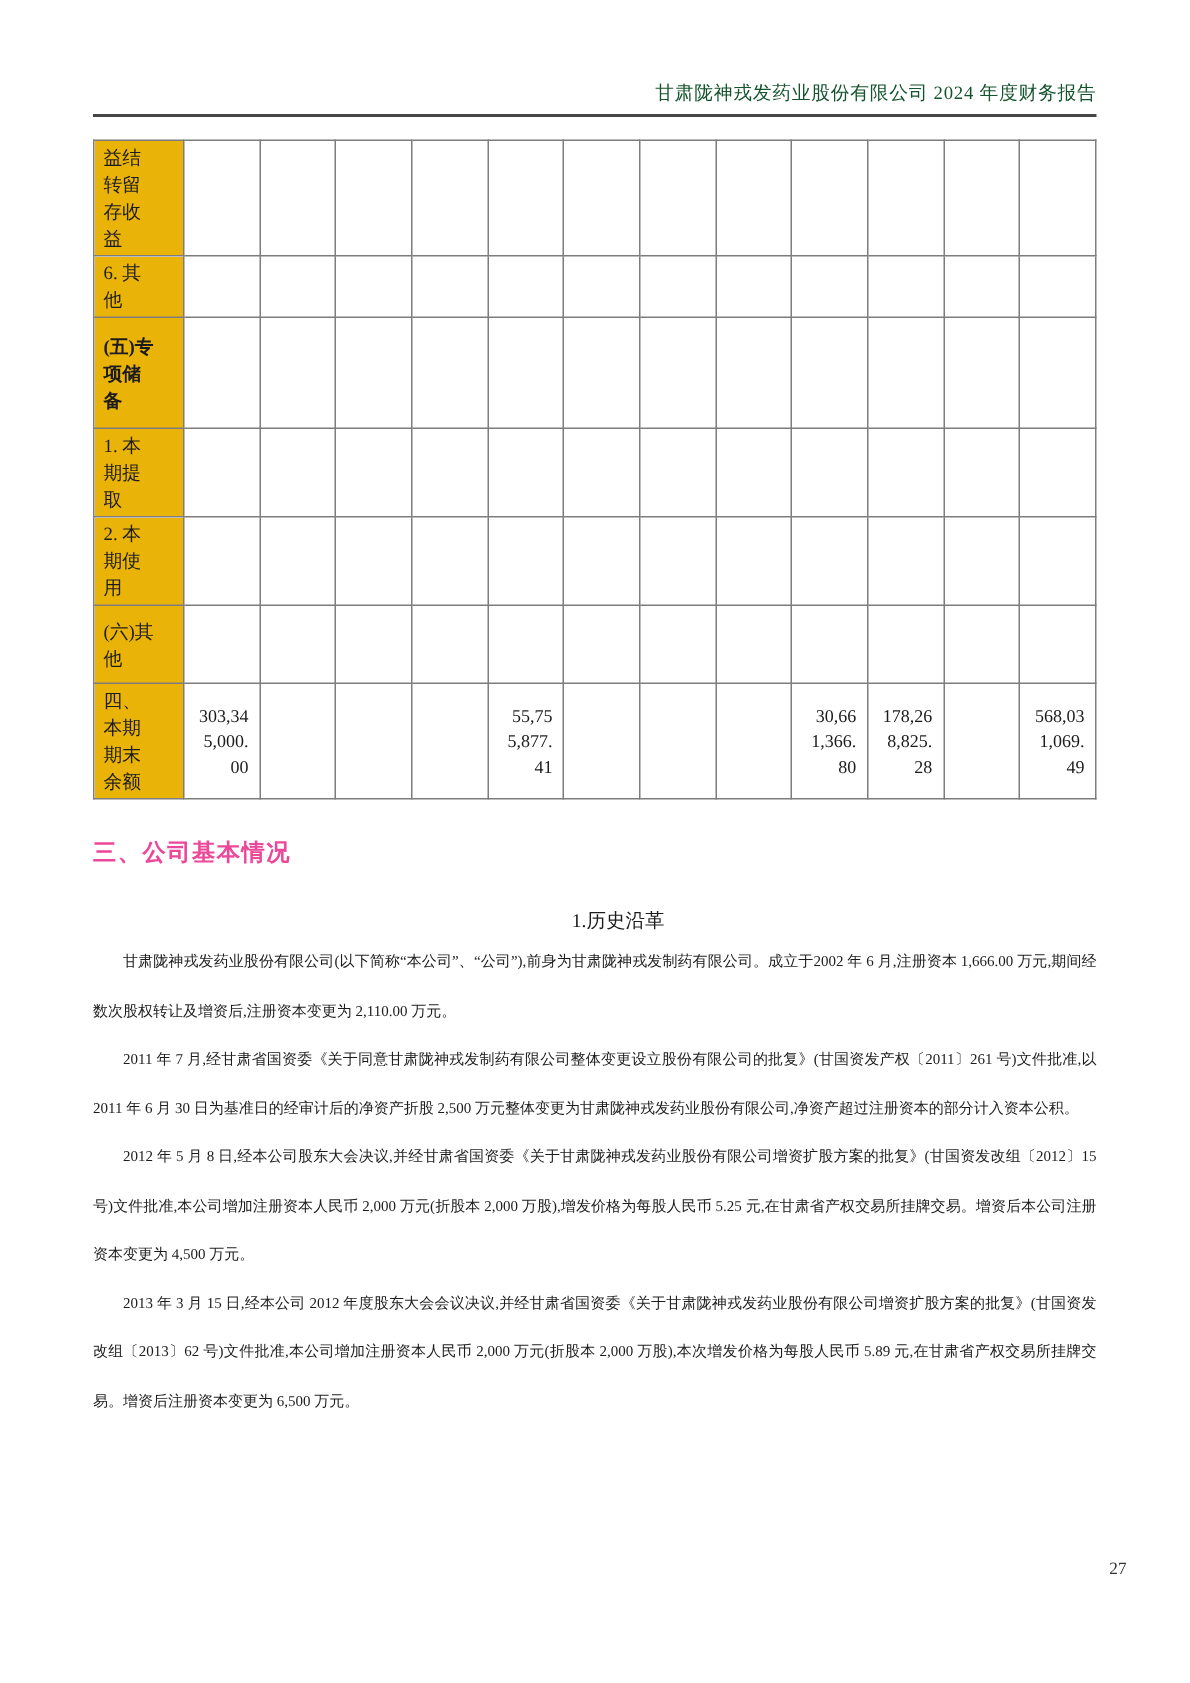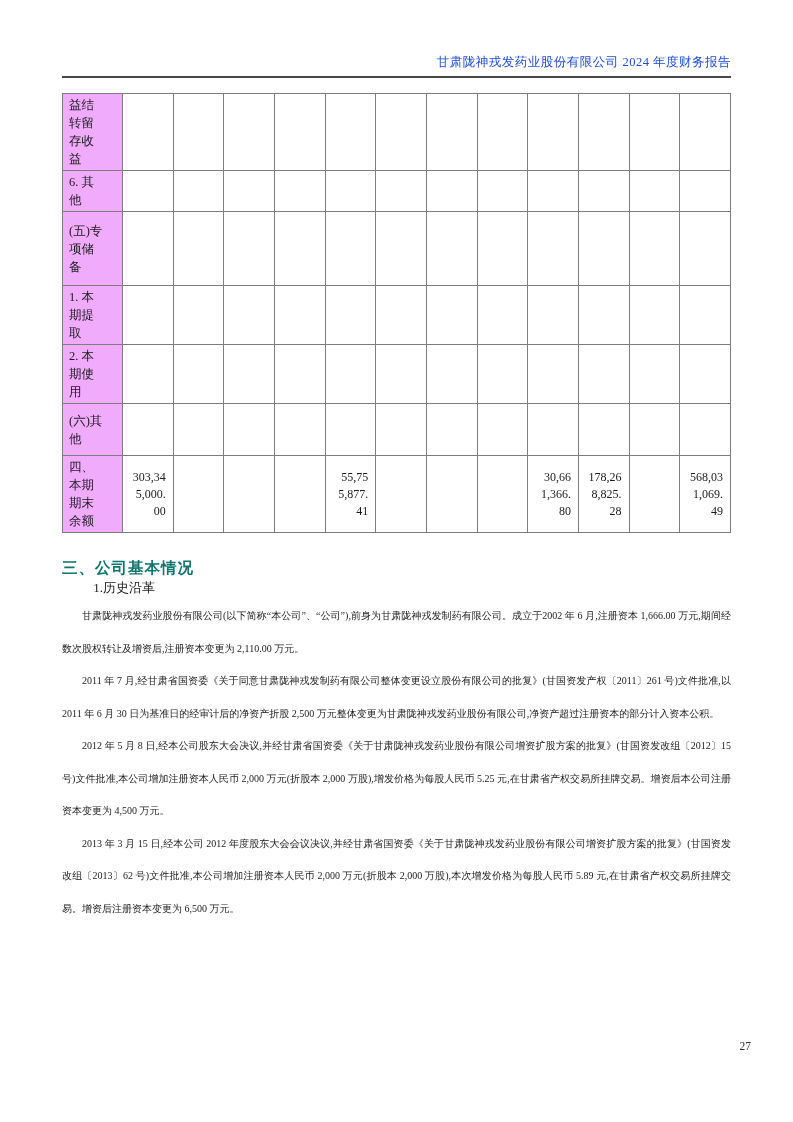--- a/index.html
+++ b/index.html
@@ -13,73 +13,75 @@
   }
   .content { margin: 0 62px; width: 669px; }
 
   
   .doc-header {
     padding-top: 54px;
     padding-bottom: 5px;
     text-align: right;
     font-size: 12.5px;
     letter-spacing: 0.5px;
-    color: #1d4ed8;
+    color: #14532d;
     border-bottom: 2px solid #464646;
   }
 
   
   table.eqt {
     margin-top: 15px;
     width: 100%;
     border-collapse: collapse;
     table-layout: fixed;
     border: 1px solid #5f5f5f;
   }
   table.eqt td {
     border: 1px solid #7d7d7d;
     vertical-align: middle;
     font-size: 12.5px;
     line-height: 17px;
     word-break: break-all;
     overflow: hidden;
   }
   table.eqt td.lbl {
-    background: #f0abfc;
+    background: #eab308;
     padding: 2px 18px 2px 6px;
     text-align: left;
     line-height: 18px;
   }
   table.eqt td.val {
     padding: 2px 7px;
     text-align: right;
     font-size: 12px;
     line-height: 17px;
   }
   table.eqt tr:nth-child(1) { height: 76px; }
   table.eqt tr:nth-child(2) { height: 36px; margin-top: 31px; }
-  table.eqt tr:nth-child(3) { height: 74px; }
+  table.eqt tr:nth-child(3) { height: 74px; font-weight: bold; }
   table.eqt tr:nth-child(4) { height: 52px; margin-top: 16px; }
   table.eqt tr:nth-child(5) { height: 56px; margin-top: 44px; }
   table.eqt tr:nth-child(6) { height: 52px; }
   table.eqt tr:nth-child(7) { height: 68px; }
 
   
   h2.sec-heading {
     margin-top: 25px;
     font-size: 15.5px;
     font-weight: bold;
     font-family: "Liberation Sans", "DejaVu Sans", sans-serif;
-    color: #0f766e;
+    color: #ec4899;
     letter-spacing: 1px;
   }
   .sub-heading {
+    margin-top: 26px;
     font-size: 13px;
     text-indent: 2.4em;
     color: #1c1c1c;
+    text-align: center;
   }
   .body-text { margin-top: 3px; }
   .body-text p {
     font-size: 10px;
     line-height: 32.5px;
     text-align: justify;
     text-indent: 2em;
     color: #1c1c1c;
   }
 

